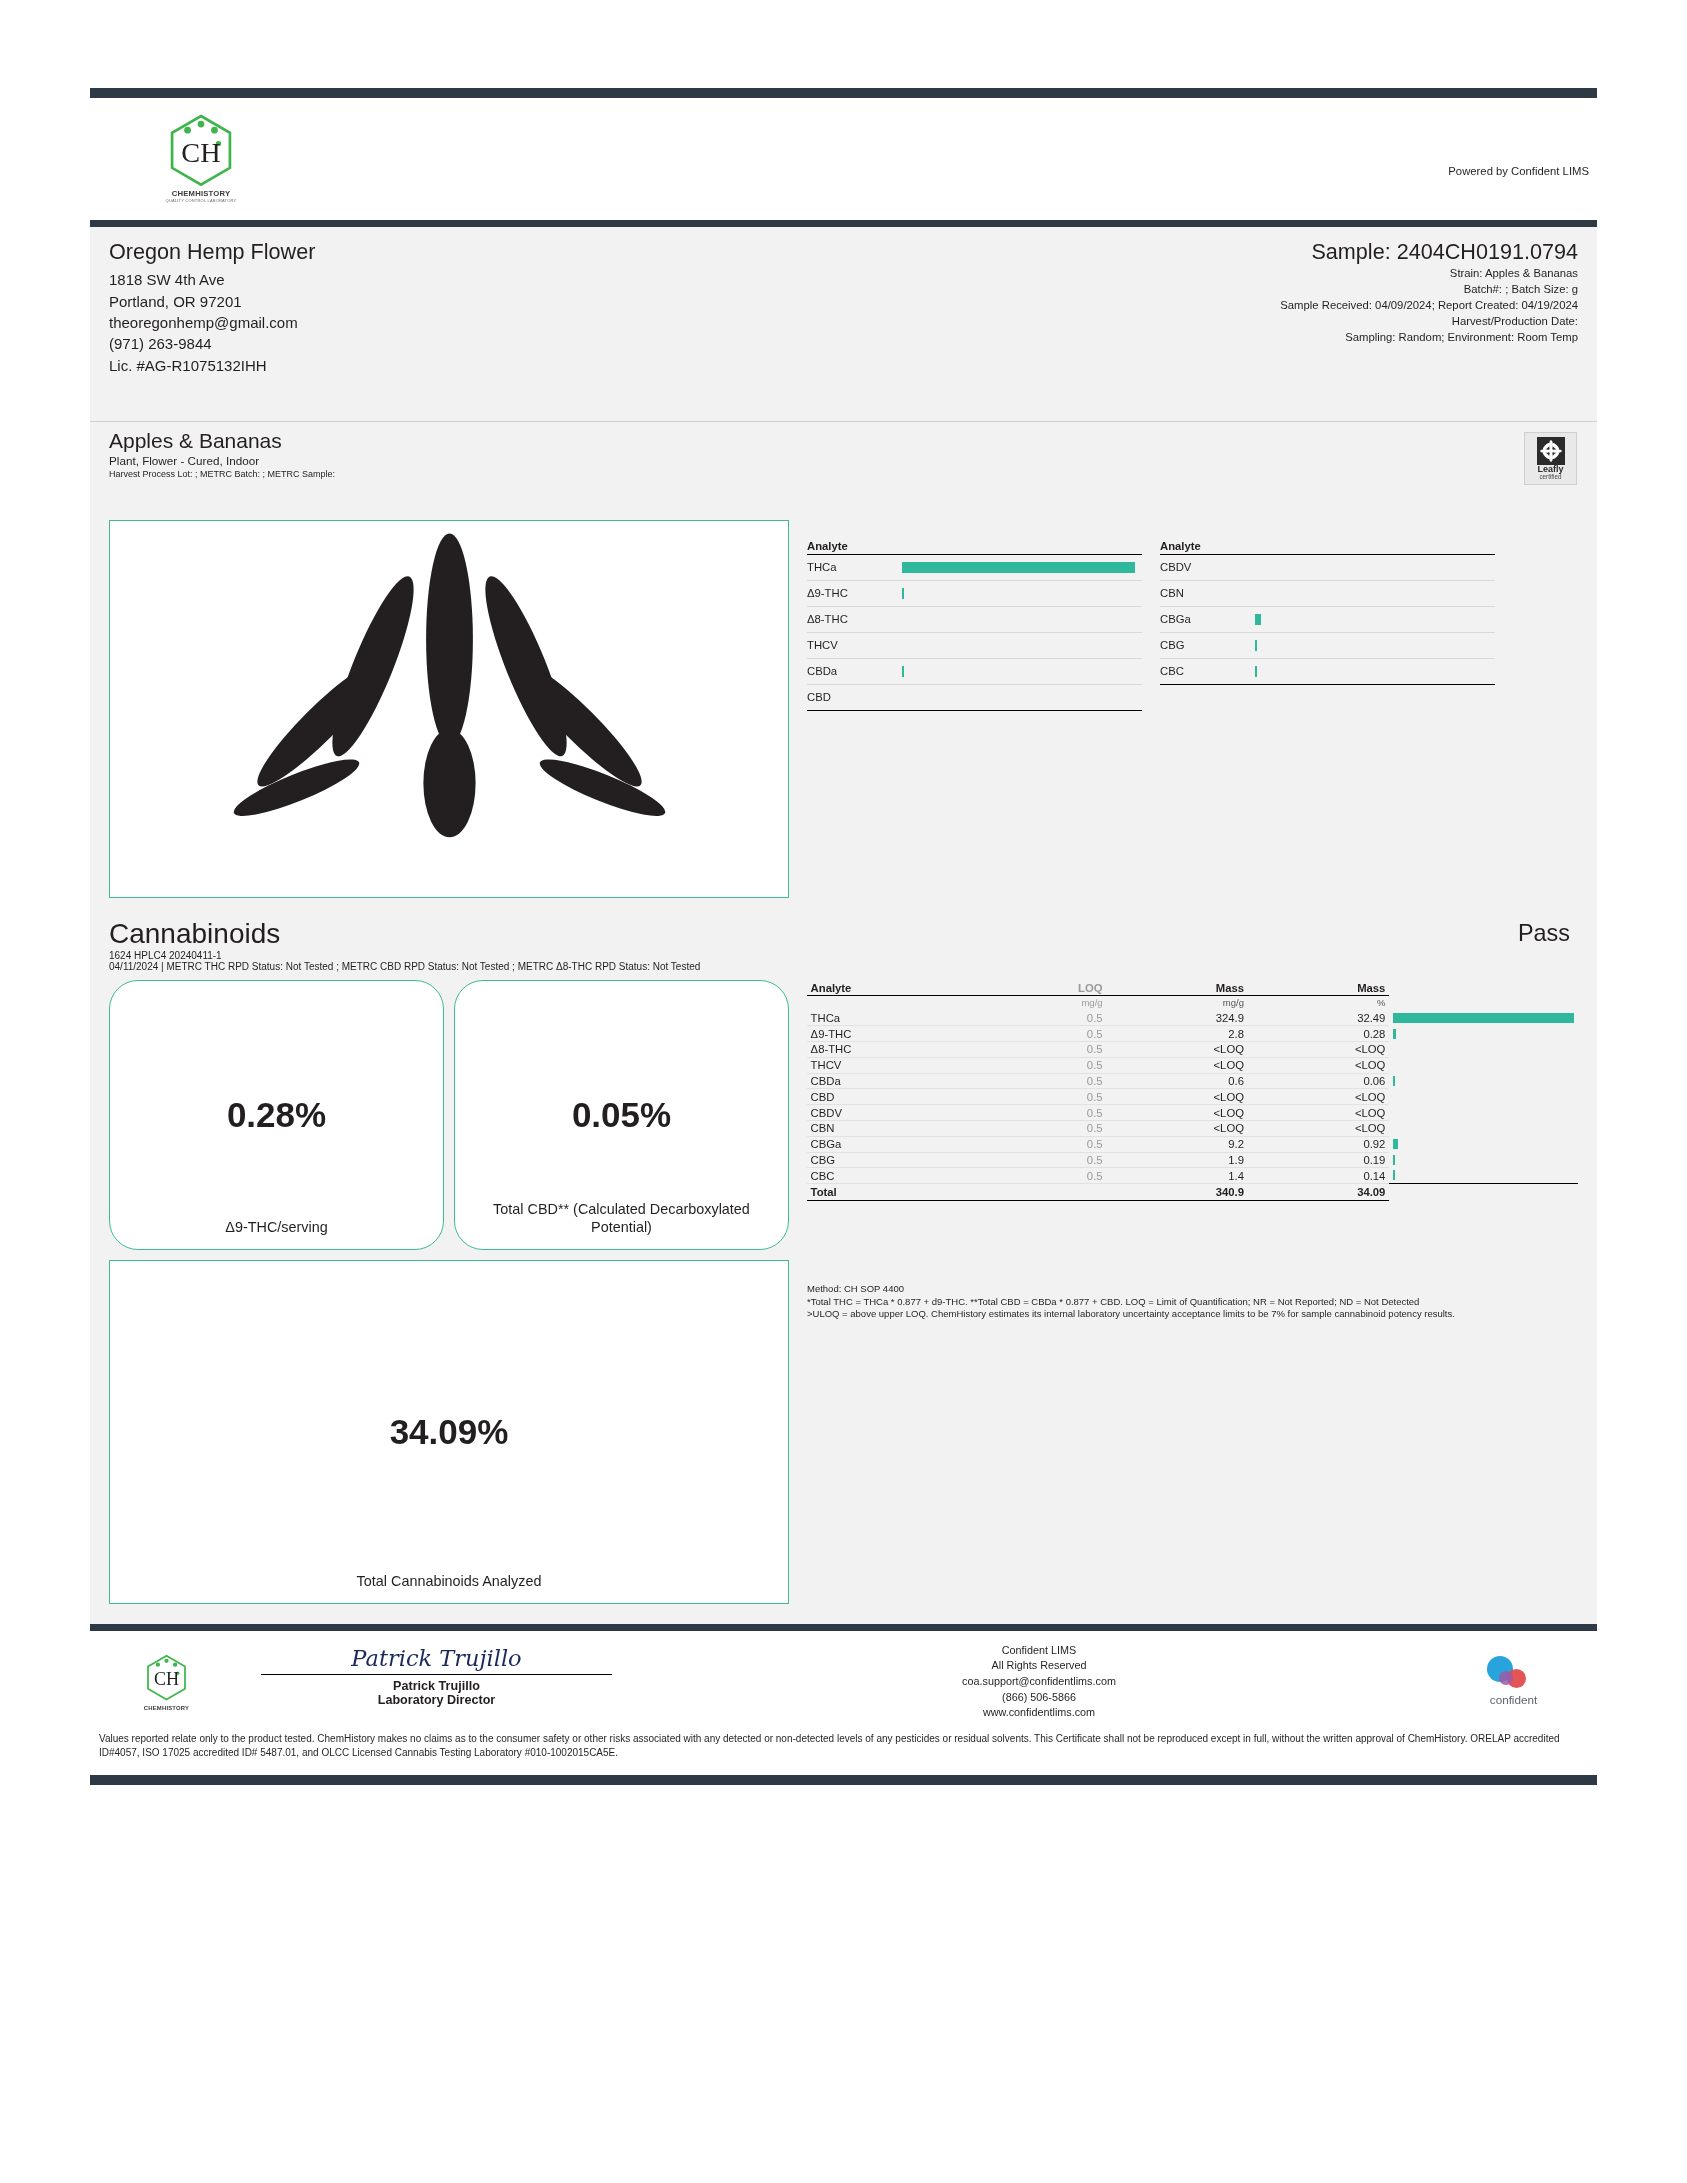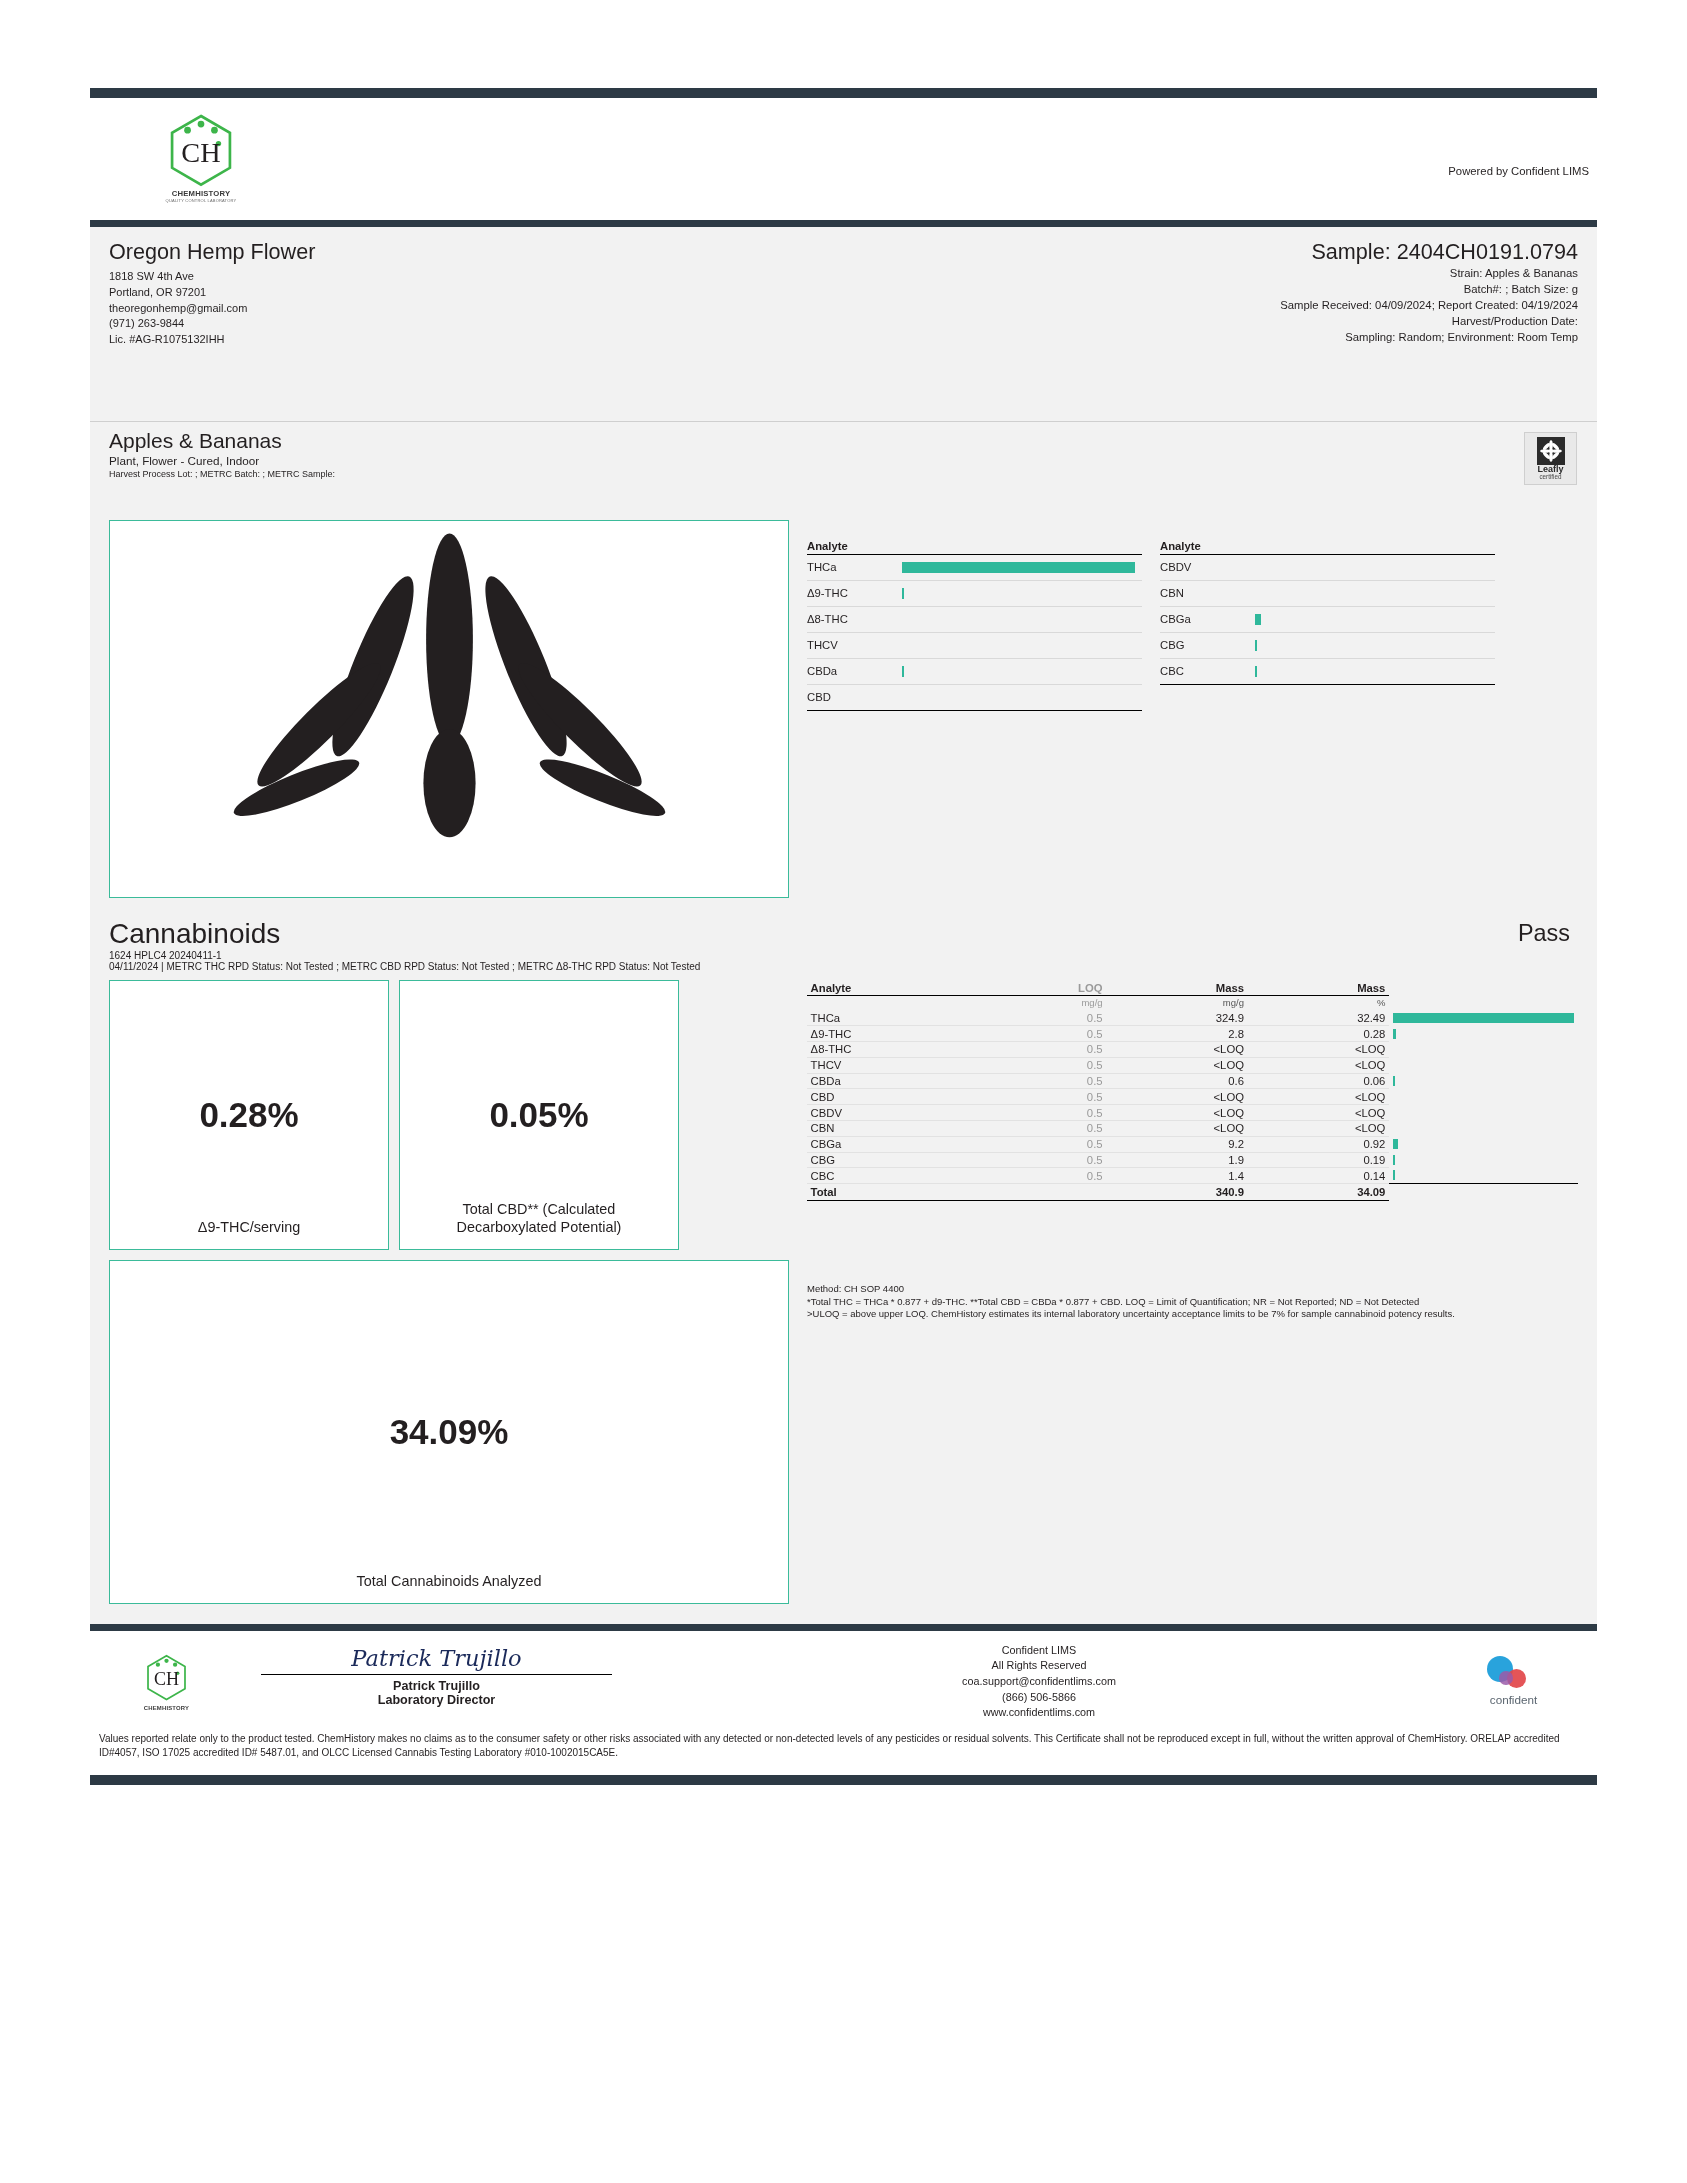--- a/index.html
+++ b/index.html
@@ -98,21 +98,21 @@
   }
   .band-inner { display: flex; }
   .col-left { width: 48%; }
   .col-right { width: 52%; text-align: right; }
   .client-name {
     font-size: 21.6px;
     font-weight: 400;
     margin-bottom: 4.5px;
   }
   .client-line {
-    font-size: 11px;
+    font-size: 15px;
     line-height: 1.42;
   }
   .sample-id {
     font-size: 21.6px;
     font-weight: 400;
   }
   .sample-line {
     font-size: 11.3px;
     line-height: 1.42;
   }
@@ -222,21 +222,21 @@
     background: #fff;
     border: 0.9px solid #3bbb9a;
     height: 270px;
     position: relative;
     display: flex;
     flex-direction: column;
     justify-content: center;
     align-items: center;
     padding: 9px;
   }
-  .stat-card.half { width: 280px; }
+  .stat-card.half { width: 335px; border-radius: 29px; }
   .stat-card.full { width: 680px; height: 344px; margin-top: 10px; }
   .stat-value {
     font-size: 35px;
     font-weight: 700;
     text-align: center;
   }
   .stat-caption {
     position: absolute;
     bottom: 12.6px; left: 0; right: 0;
     text-align: center;

